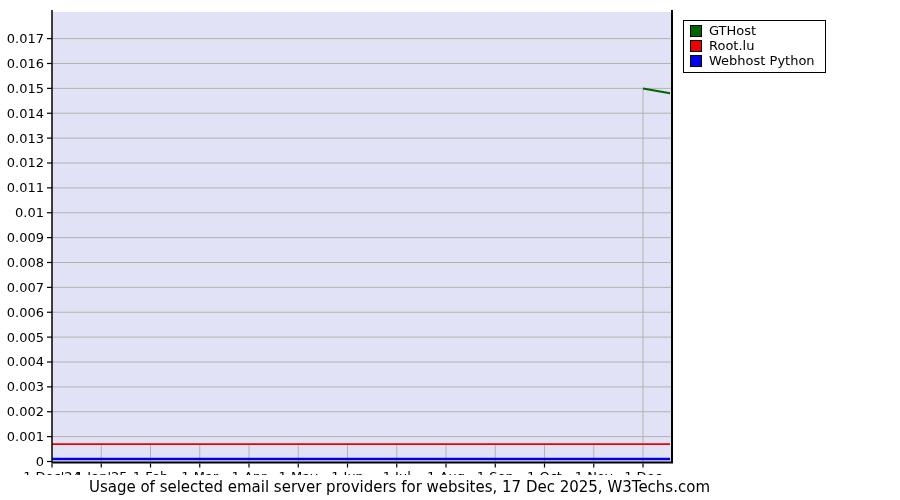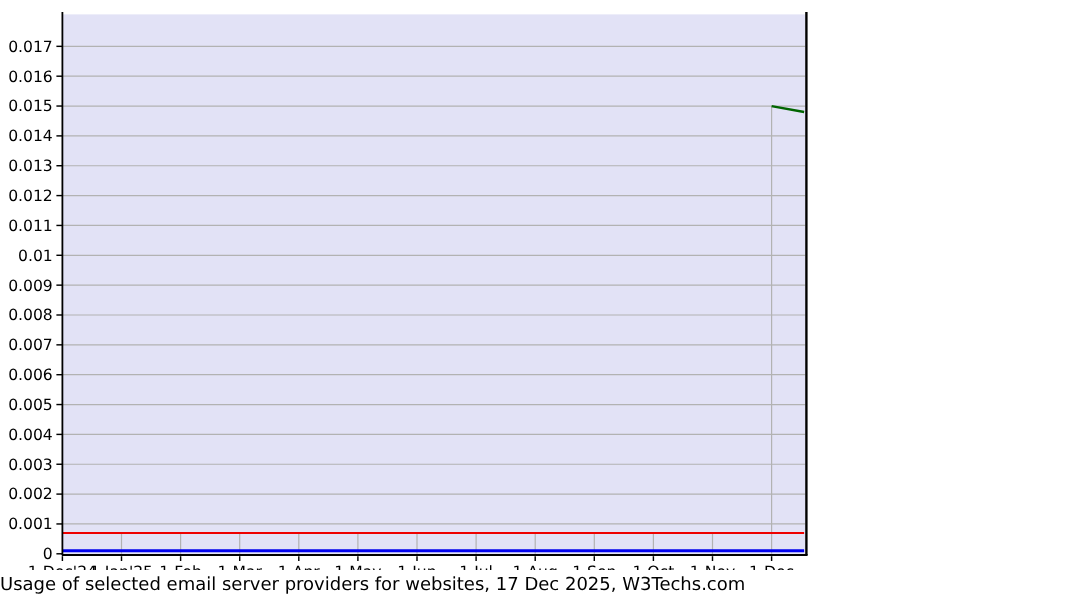--- a/index.html
+++ b/index.html
@@ -4,21 +4,21 @@
 <style>
   html,body{margin:0;padding:0;background:#ffffff;}
   #stage{position:relative;width:900px;height:500px;background:#fff;overflow:hidden;
          font-family:"DejaVu Sans","Liberation Sans",sans-serif;}
   #plot{position:absolute;left:0;top:0;}
   #legend{position:absolute;left:683px;top:20px;background:#ffffff;border:1px solid #000;
           padding:3px 10px 4px 6px;display:flex;flex-direction:column;gap:1px;}
   .legend-row{display:flex;align-items:center;gap:7px;height:14px;}
   .swatch{width:10px;height:10px;border:1px solid #000;flex:0 0 auto;}
   .legend-label{font-size:13px;color:#000;white-space:nowrap;line-height:14px;}
-  #title{position:absolute;left:0;top:478px;width:710px;text-align:left;
+  #title{position:absolute;left:0;top:478px;width:710px;text-align:right;
          font-size:15px;color:#000;}
   text{font-family:"DejaVu Sans","Liberation Sans",sans-serif;}
 </style>
 </head>
 <body>
 
 <div id="stage">
   <svg id="plot" width="900" height="475" viewBox="0 0 900 475">
       <rect x="52" y="12" width="619" height="450.5" fill="#e2e2f6"></rect>
       <line x1="52" y1="436.6245157719978" x2="671" y2="436.6245157719978" stroke="#b2b2b2" stroke-width="1"></line>
@@ -112,14 +112,28 @@
       <text x="446" y="480.5" text-anchor="middle" font-size="13" fill="#000">1 Aug</text>
       <line x1="495.25" y1="463.5" x2="495.25" y2="467.5" stroke="#000000" stroke-width="1.2"></line>
       <text x="495.25" y="480.5" text-anchor="middle" font-size="13" fill="#000">1 Sep</text>
       <line x1="544.5" y1="463.5" x2="544.5" y2="467.5" stroke="#000000" stroke-width="1.2"></line>
       <text x="544.5" y="480.5" text-anchor="middle" font-size="13" fill="#000">1 Oct</text>
       <line x1="593.75" y1="463.5" x2="593.75" y2="467.5" stroke="#000000" stroke-width="1.2"></line>
       <text x="593.75" y="480.5" text-anchor="middle" font-size="13" fill="#000">1 Nov</text>
       <line x1="643" y1="463.5" x2="643" y2="467.5" stroke="#000000" stroke-width="1.2"></line>
       <text x="643" y="480.5" text-anchor="middle" font-size="13" fill="#000">1 Dec</text>
     </svg>
+  <div id="legend">
+      <div class="legend-row">
+        <span class="swatch" style="background: rgb(0, 100, 0);"></span>
+        <span class="legend-label">GTHost</span>
+      </div>
+      <div class="legend-row">
+        <span class="swatch" style="background: rgb(238, 0, 0);"></span>
+        <span class="legend-label">Root.lu</span>
+      </div>
+      <div class="legend-row">
+        <span class="swatch" style="background: rgb(0, 0, 238);"></span>
+        <span class="legend-label">Webhost Python</span>
+      </div>
+    </div>
   <div id="title">Usage of selected email server providers for websites, 17 Dec 2025, W3Techs.com</div>
 </div>
 
 </body></html>

